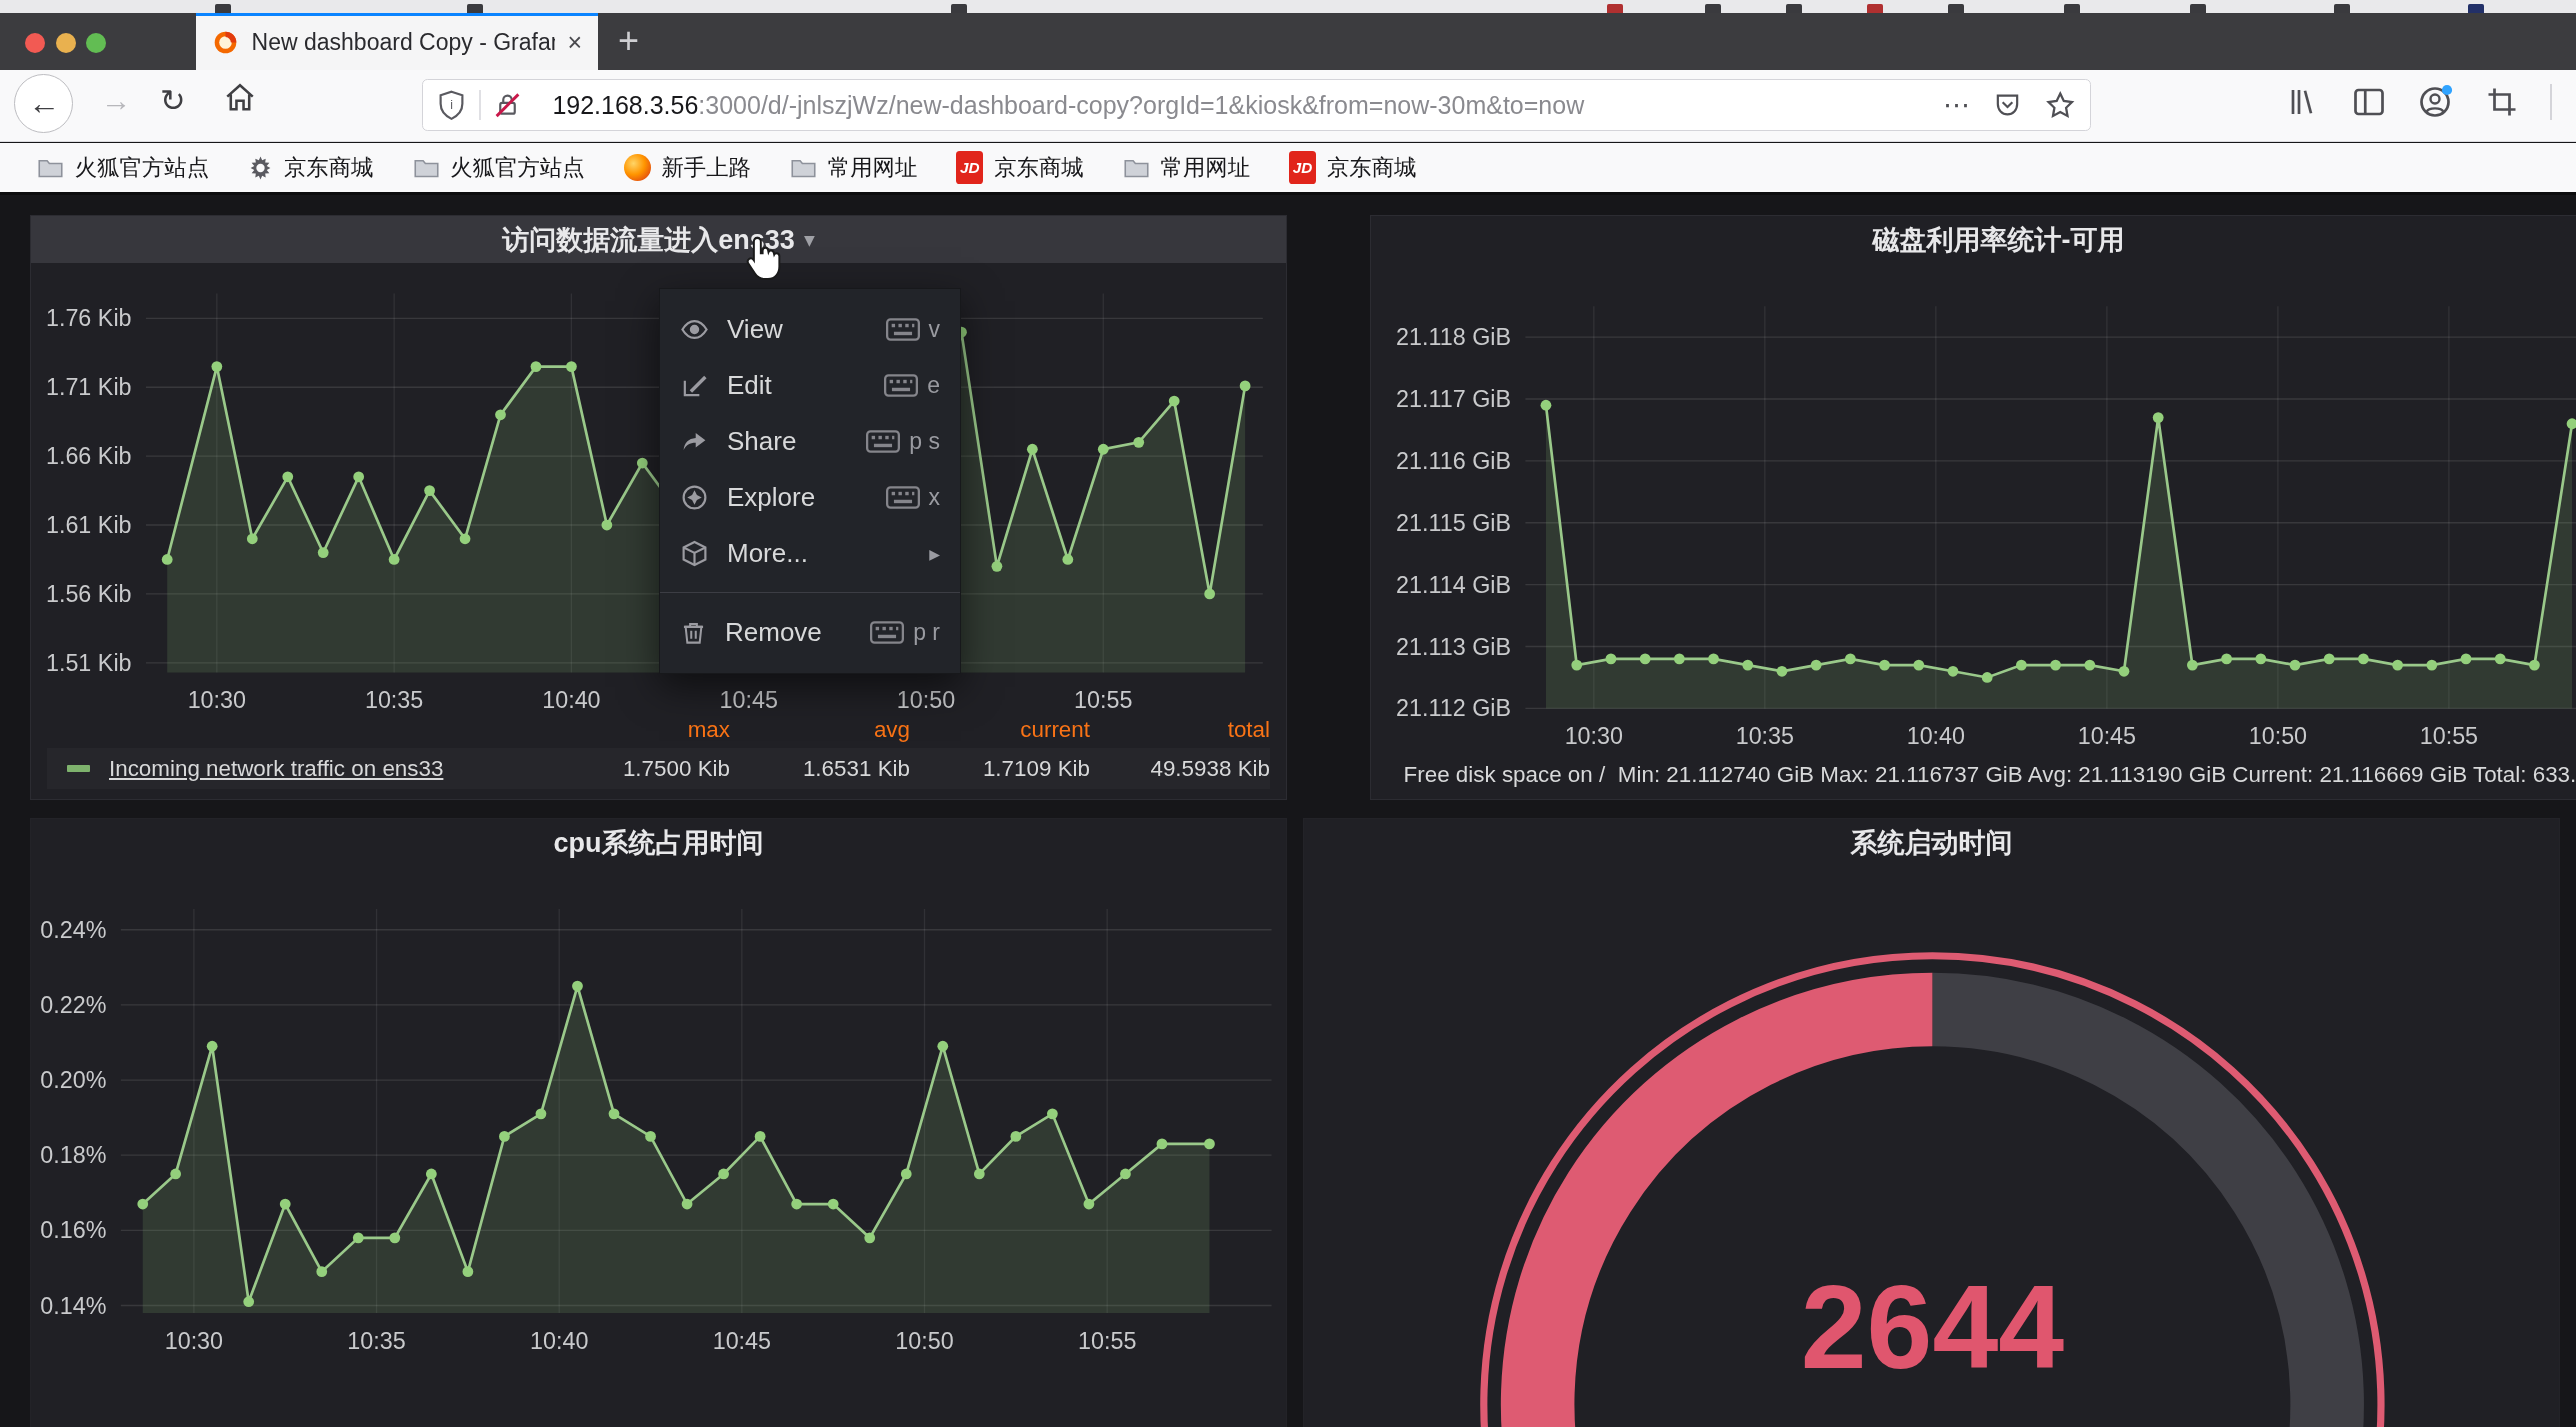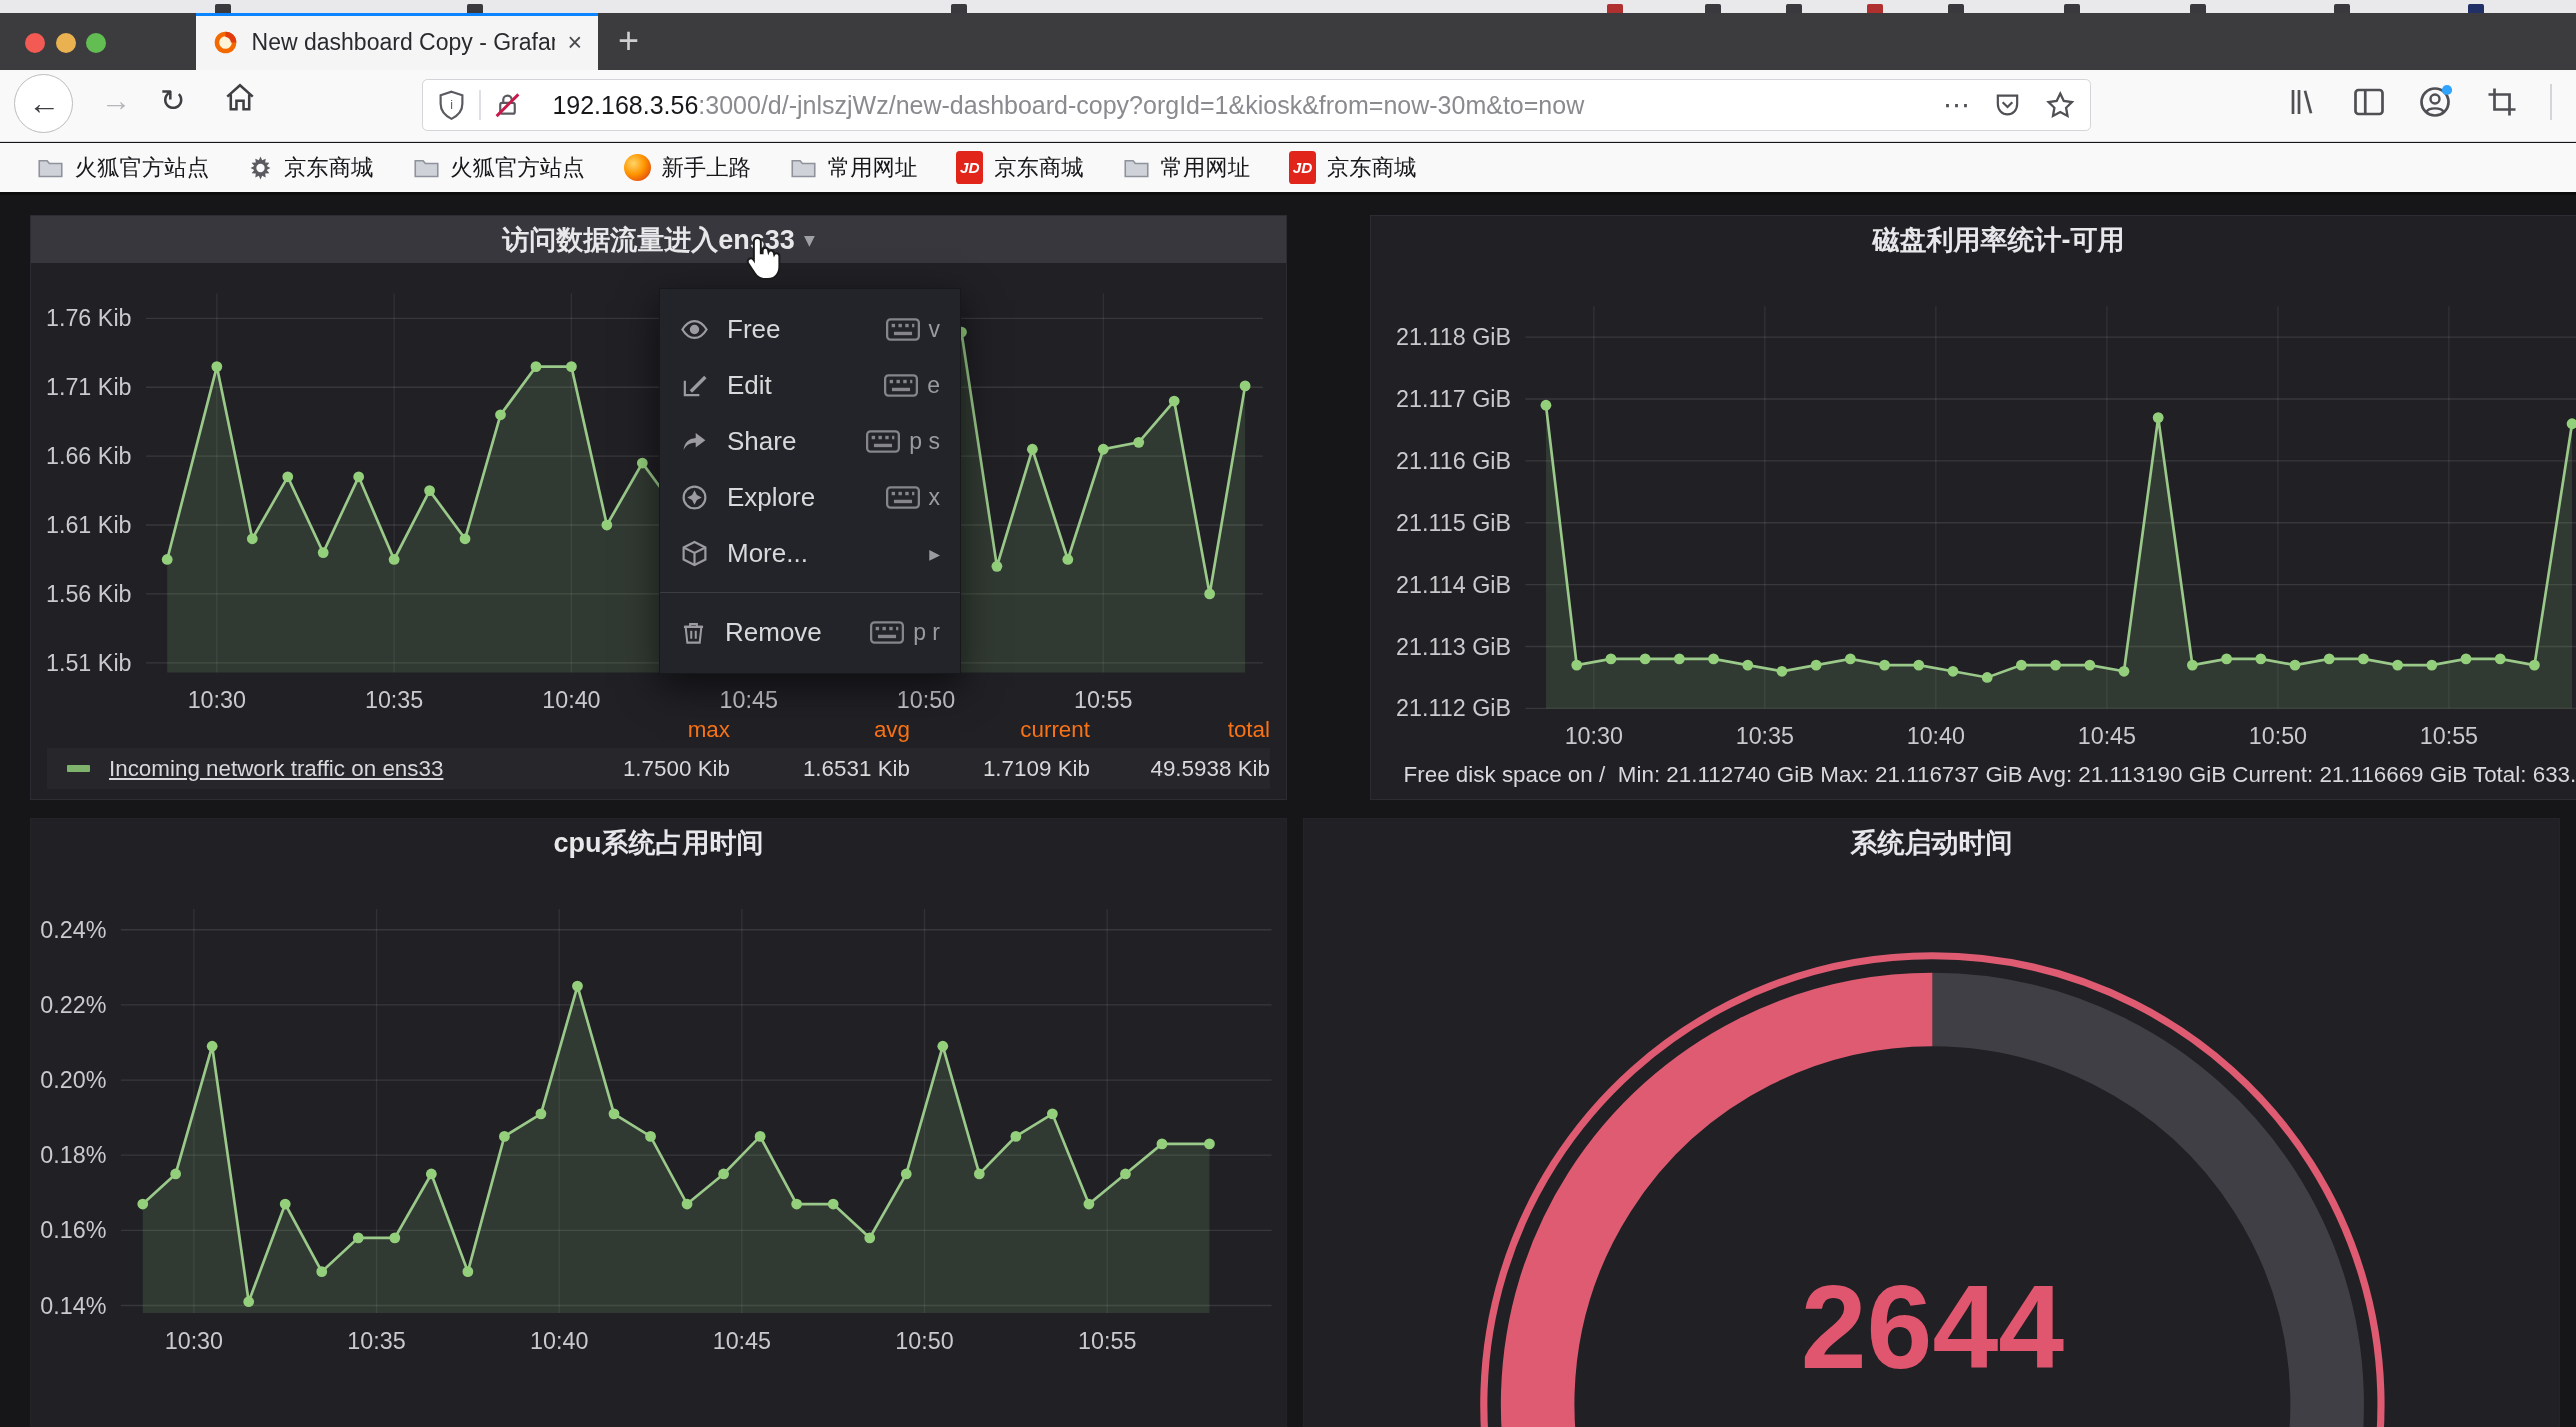--- a/index.html
+++ b/index.html
@@ -313,21 +313,21 @@
         <span class="val">49.5938 Kib</span>
       </div>
     </div>
 
     <div class="menu">
       <div class="menu-item">
         <svg width="29" height="29" viewBox="0 0 24 24" fill="none" stroke="#9b9ba1" stroke-width="1.8">
           <path d="M2 12 C5 7 9 5 12 5 C15 5 19 7 22 12 C19 17 15 19 12 19 C9 19 5 17 2 12 Z"></path>
             <circle cx="12" cy="12" r="3" fill="#9b9ba1"></circle>
         </svg>
-        <span class="mi-label">Free</span>
+        <span class="mi-label">View</span>
         <span class="mi-short">
             <svg width="34" height="23" viewBox="0 0 30 20">
               <rect x="1" y="1" width="28" height="18" rx="3" fill="none" stroke="#85858b" stroke-width="2"></rect>
               <rect x="5" y="5" width="3" height="3" fill="#85858b"></rect>
               <rect x="11" y="5" width="3" height="3" fill="#85858b"></rect>
               <rect x="17" y="5" width="3" height="3" fill="#85858b"></rect>
               <rect x="23" y="5" width="2" height="3" fill="#85858b"></rect>
               <rect x="7" y="12" width="16" height="3" fill="#85858b"></rect>
             </svg>
             <span>v</span>

